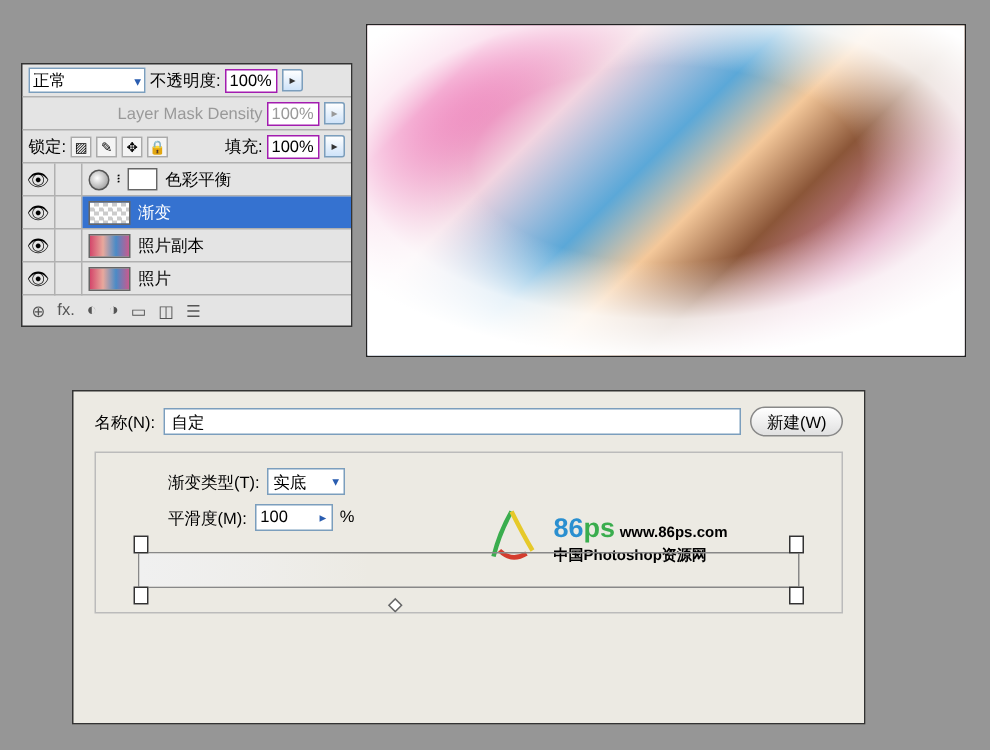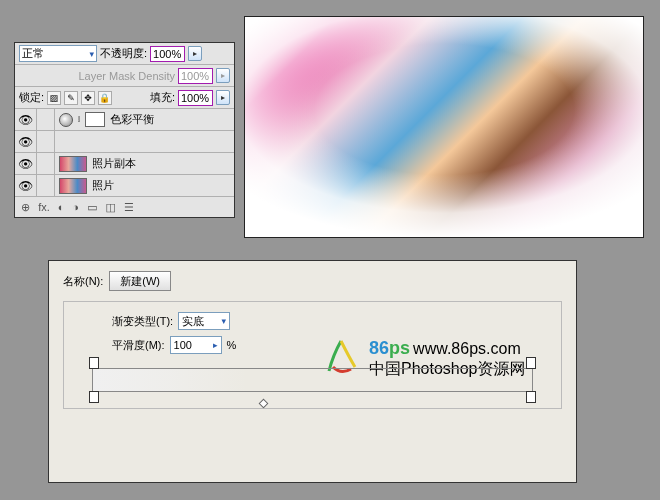--- a/index.html
+++ b/index.html
@@ -23,35 +23,35 @@
 .thumb.photo{background:linear-gradient(90deg,#d4476b,#e8a89c,#4a8bc7,#c75a8f);}
 .mask{width:20px;height:15px;background:#fff;border:1px solid #666;}
 .adj-circ{width:14px;height:14px;border-radius:50%;background:radial-gradient(circle at 40% 40%,#fff,#888);border:1px solid #555;}
 .panel-foot{height:20px;display:flex;align-items:center;gap:8px;padding:0 6px;color:#555;font-size:10px;}
 .preview{position:absolute;left:244px;top:16px;width:400px;height:222px;border:1px solid #222;background:#fff;}
 .preview-inner{width:100%;height:100%;background:linear-gradient(135deg,#f5c8d8 0%,#e84a9e 15%,#f2d4e0 30%,#5ba8d8 45%,#f4c89a 55%,#8b5638 65%,#d88ab0 78%,#e0d4e0 100%);position:relative;}
 .vignette{position:absolute;inset:0;background:radial-gradient(ellipse 68% 62% at 50% 42%,transparent 48%,rgba(255,255,255,0.85) 76%,#fff 95%);}
 .grad-dlg{position:absolute;left:48px;top:260px;width:529px;height:223px;background:#eceae3;border:1px solid #333;padding:10px 14px;}
 .name-row{display:flex;align-items:center;gap:6px;margin-bottom:10px;}
 .txt-in{background:#fff;border:1px solid #7b9ebd;height:18px;flex:1;padding:0 4px;}
-.btn{background:linear-gradient(#fff,#e0e0e0);border:1px solid #888;border-radius:0;height:20px;padding:0 10px;display:inline-flex;align-items:center;}
+.btn{background:linear-gradient(#fff,#e0e0e0);border:1px solid #888;border-radius:10px;height:20px;padding:0 10px;display:inline-flex;align-items:center;}
 .fieldset{border:1px solid #bbb;padding:10px 12px 16px;position:relative;}
 .opt-row{display:flex;align-items:center;gap:5px;margin-bottom:6px;padding-left:36px;}
 .sel2{background:#fff;border:1px solid #7b9ebd;height:18px;width:52px;padding:0 3px;display:flex;align-items:center;justify-content:space-between;}
 .arr{color:#2a5db0;font-size:9px;}
 .grad-bar{height:24px;border:1px solid #888;margin:14px 16px 0;background:linear-gradient(90deg,#f8f8f8 0%,#e0e0e0 12%,repeating-conic-gradient(#ccc 0 25%,#fff 0 50%) 0 0/8px 8px);position:relative;}
 .grad-bar::before{content:"";position:absolute;inset:0;background:linear-gradient(90deg,#f0f0f0 0%,rgba(240,240,240,0.6) 18%,transparent 35%);}
 .stop{position:absolute;width:10px;height:12px;background:#fff;border:1px solid #333;}
 .stop.top{top:-12px;}
 .stop.bot{bottom:-12px;}
 .diamond{position:absolute;width:7px;height:7px;border:1px solid #666;transform:rotate(45deg);bottom:-16px;left:38%;background:#fff;}
 .watermark{position:absolute;left:255px;top:35px;display:flex;align-items:center;gap:6px;}
 .wm-logo{width:44px;height:44px;position:relative;}
 .wm-logo svg{width:100%;height:100%;}
-.wm-txt{font-size:16px;}
+.wm-txt{font-size:10px;font-weight:bold;}
 .wm-big{font-size:18px;font-weight:700;}
 .c1{color:#2a8fd0}.c2{color:#3aad4e}
 </style>
 </head>
 <body>
 
 <div class="layers-panel">
   <div class="lp-row">
     <div class="sel blend">
       <span>正常</span>
@@ -83,20 +83,24 @@
     <div class="layer-body">
       <span class="adj-circ"></span>
       <span style="font-size:9px">፧</span>
       <span class="mask"></span>
       <span>色彩平衡</span>
     </div>
   </div>
   <div class="layer sel-layer">
     <div class="eye">👁</div>
     <div class="link"></div>
+    <div class="layer-body">
+      <span class="thumb checker"></span>
+      <span>渐变</span>
+    </div>
   </div>
   <div class="layer">
     <div class="eye">👁</div>
     <div class="link"></div>
     <div class="layer-body">
       <span class="thumb photo"></span>
       <span>照片副本</span>
     </div>
   </div>
   <div class="layer">
@@ -120,20 +124,21 @@
 
 <div class="preview">
   <div class="preview-inner">
     <div class="vignette"></div>
   </div>
 </div>
 
 <div class="grad-dlg">
   <div class="name-row">
     <span>名称(N):</span>
+    <input class="txt-in" value="自定" style="">
     <button class="btn">新建(W)</button>
   </div>
   <div class="fieldset">
     <div class="opt-row">
       <span>渐变类型(T):</span>
       <div class="sel2">
         <span>实底</span>
         <span class="arr">▾</span>
       </div>
     </div>

